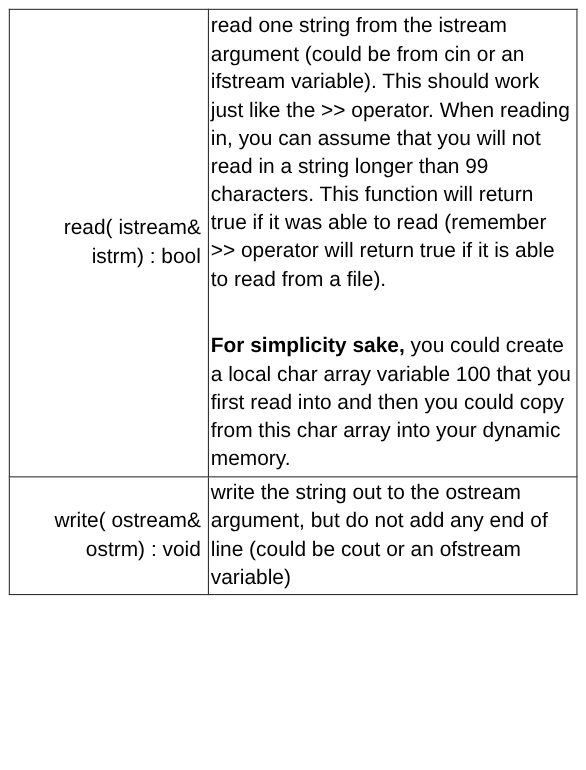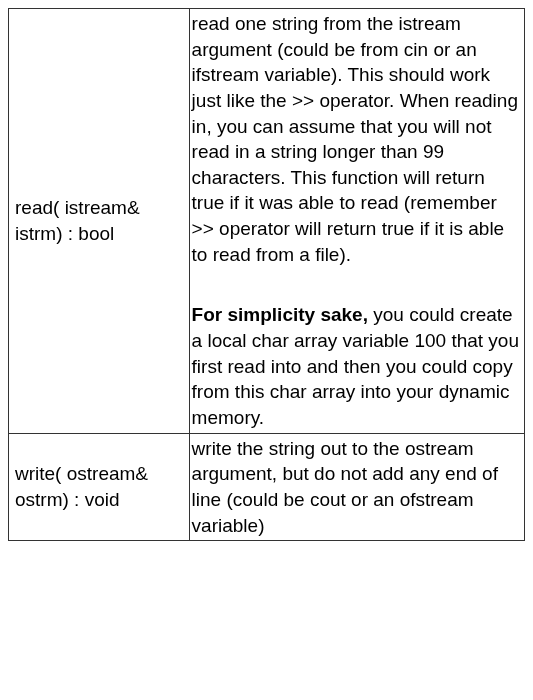--- a/index.html
+++ b/index.html
@@ -20,21 +20,21 @@
       background: #ffffff;
     }
     td {
       border: 1px solid #333333;
       vertical-align: middle;
       font-size: 19px;
       line-height: 1.35;
       color: #000000;
     }
     td.left {
-      text-align: left;
+      text-align: right;
       width: 35%;
       padding: 4px 6px;
     }
     td.right {
       text-align: left;
       width: 65%;
       padding: 2px 4px 2px 2px;
     }
     .para {
       margin-bottom: 35px;

